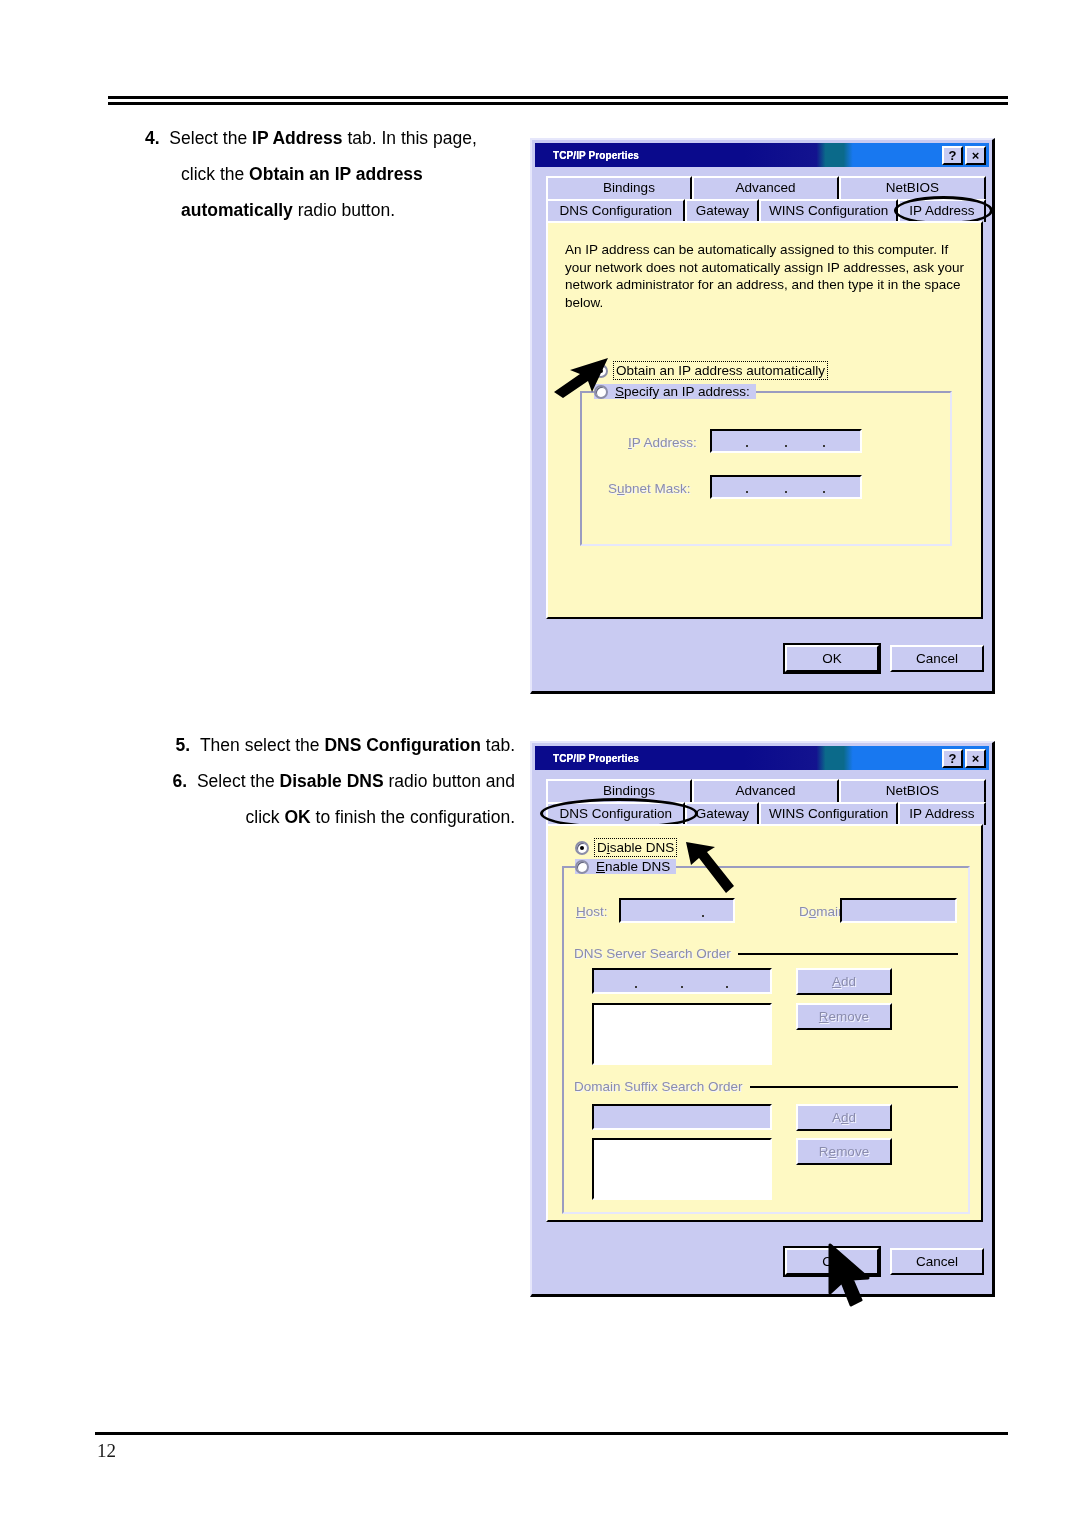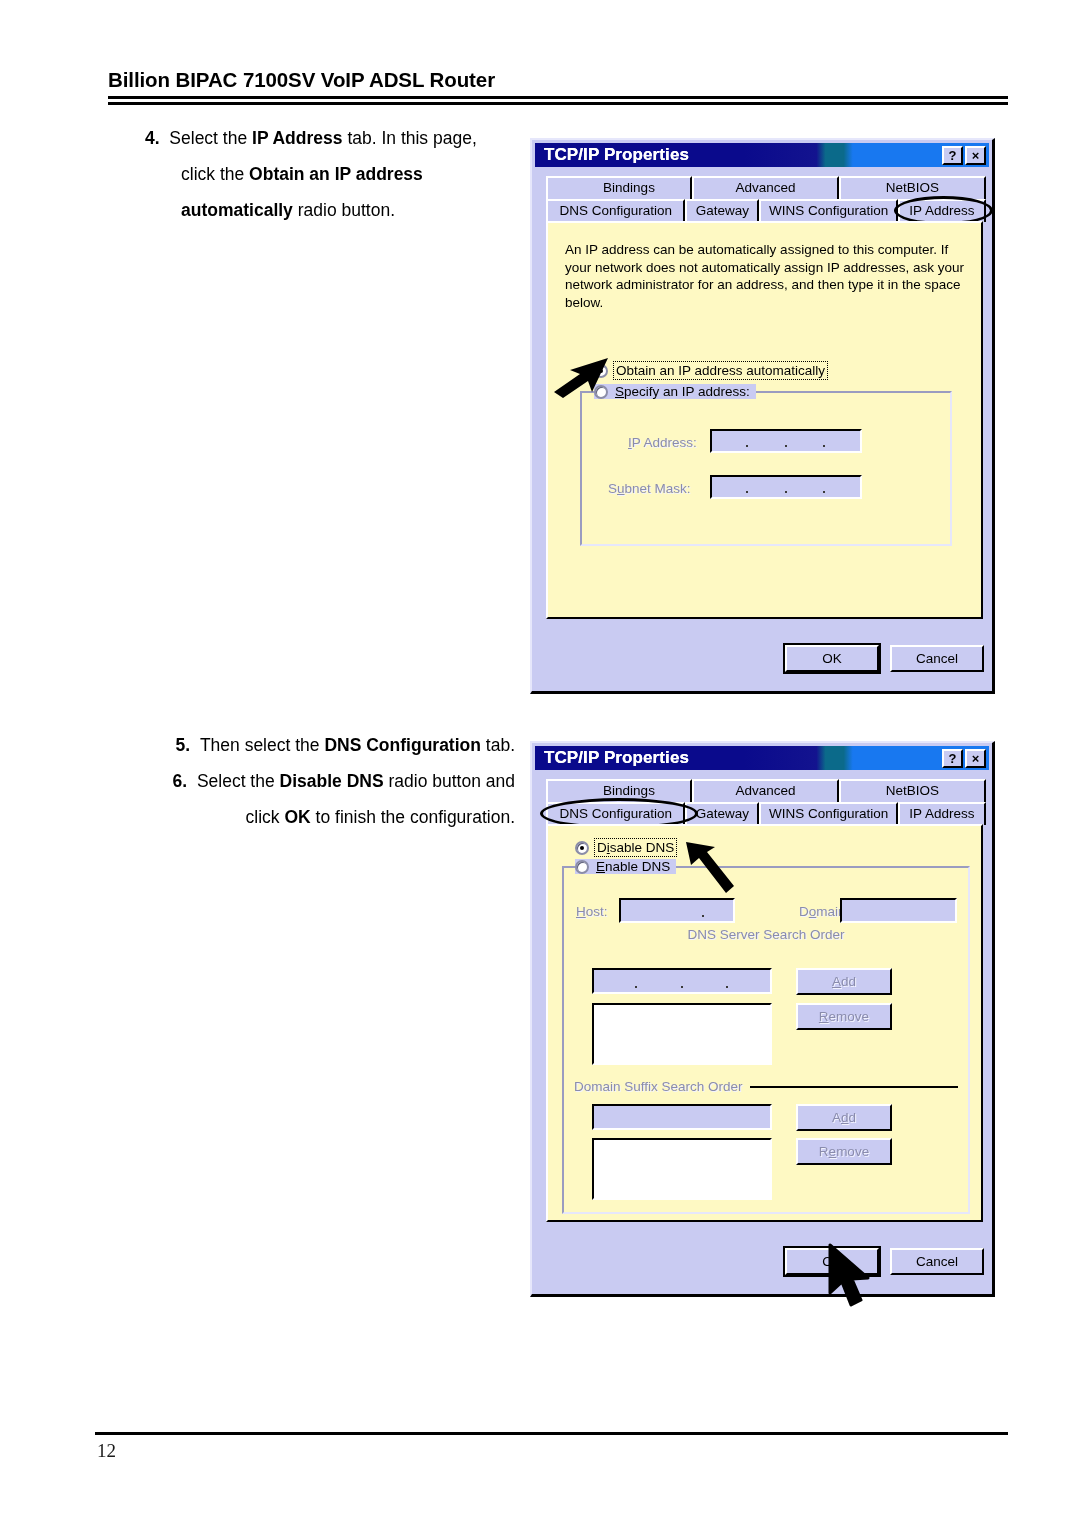--- a/index.html
+++ b/index.html
@@ -96,23 +96,23 @@
     height: 24px;
     background: linear-gradient(to right,
         #0a0a8c 0%, #0a0a8c 46%, #13138f 62%,
         #0b6a8a 64%, #0b6a8a 68%,
         #1878f0 70%, #1878f0 100%);
     display: flex;
     align-items: center;
   }
   .titlebar-text {
     color: #ffffff;
-    font-size: 17px;
+    font-size: 10px;
     font-weight: bold;
-    padding-left: 9px;
+    padding-left: 18px;
     letter-spacing: 0.1px;
     text-shadow: 0 0 0 #fff;
   }
   .titlebar-btns {
     margin-left: auto;
     display: flex;
     gap: 2px;
     padding-right: 3px;
   }
   .tb-btn {
@@ -334,23 +334,20 @@
   .cursor-arrow {
     position: absolute;
     pointer-events: none;
   }
 </style>
 </head>
 <body>
 
 <div class="page">
 
-  <div class="page-header">
-    <div class="page-header-title">Billion BIPAC 7100SV VoIP ADSL Router</div>
-  </div>
   <div class="header-rule header-rule-1"></div>
   <div class="header-rule header-rule-2"></div>
 
   <div class="instr instr-4">
     <span class="instr-hang" style="display:block;">
       <span class="num">4.</span>&nbsp;&nbsp;<span id="step4text"><span>Select the </span><b>IP Address</b><span> tab. In this page, click the </span><b>Obtain an IP address automatically</b><span> radio button.</span></span>
     </span>
   </div>
 
   <div class="instr instr-5">
@@ -474,21 +471,21 @@
       </div>
 
       <div class="dis-label" style="position:absolute; left:28px; top:78px;"><span class="ul">H</span><span id="hostRest">ost:</span></div>
       <div class="field" style="left:71px; top:72px; width:116px; height:25px;">
         <span style="position:absolute; right:29px; bottom:4px; width:2px; height:2px; background:#3a3a3a; display:block;"></span>
       </div>
 
       <div class="dis-label" style="position:absolute; left:223px; top:78px;margin-left:28px;">D<span class="ul">o</span><span id="domainRest">main:</span></div>
       <div class="field" style="left:292px; top:72px; width:117px; height:25px;"></div>
 
-      <div class="sep-title" style="left:26px; top:101px; width:384px;flex-direction:column;">
+      <div class="sep-title" style="left:26px; top:120px; width:384px;">
         <span class="dis-label">DNS Server Search Order</span>
         <span class="line" style="flex:1;"></span>
       </div>
 
       <div class="ipfield" style="left:44px; top:142px; width:180px; height:26px;">
         <span class="ipseg"></span>
         <span class="ipdot"></span>
         <span class="ipseg"></span>
         <span class="ipdot"></span>
         <span class="ipseg"></span>

